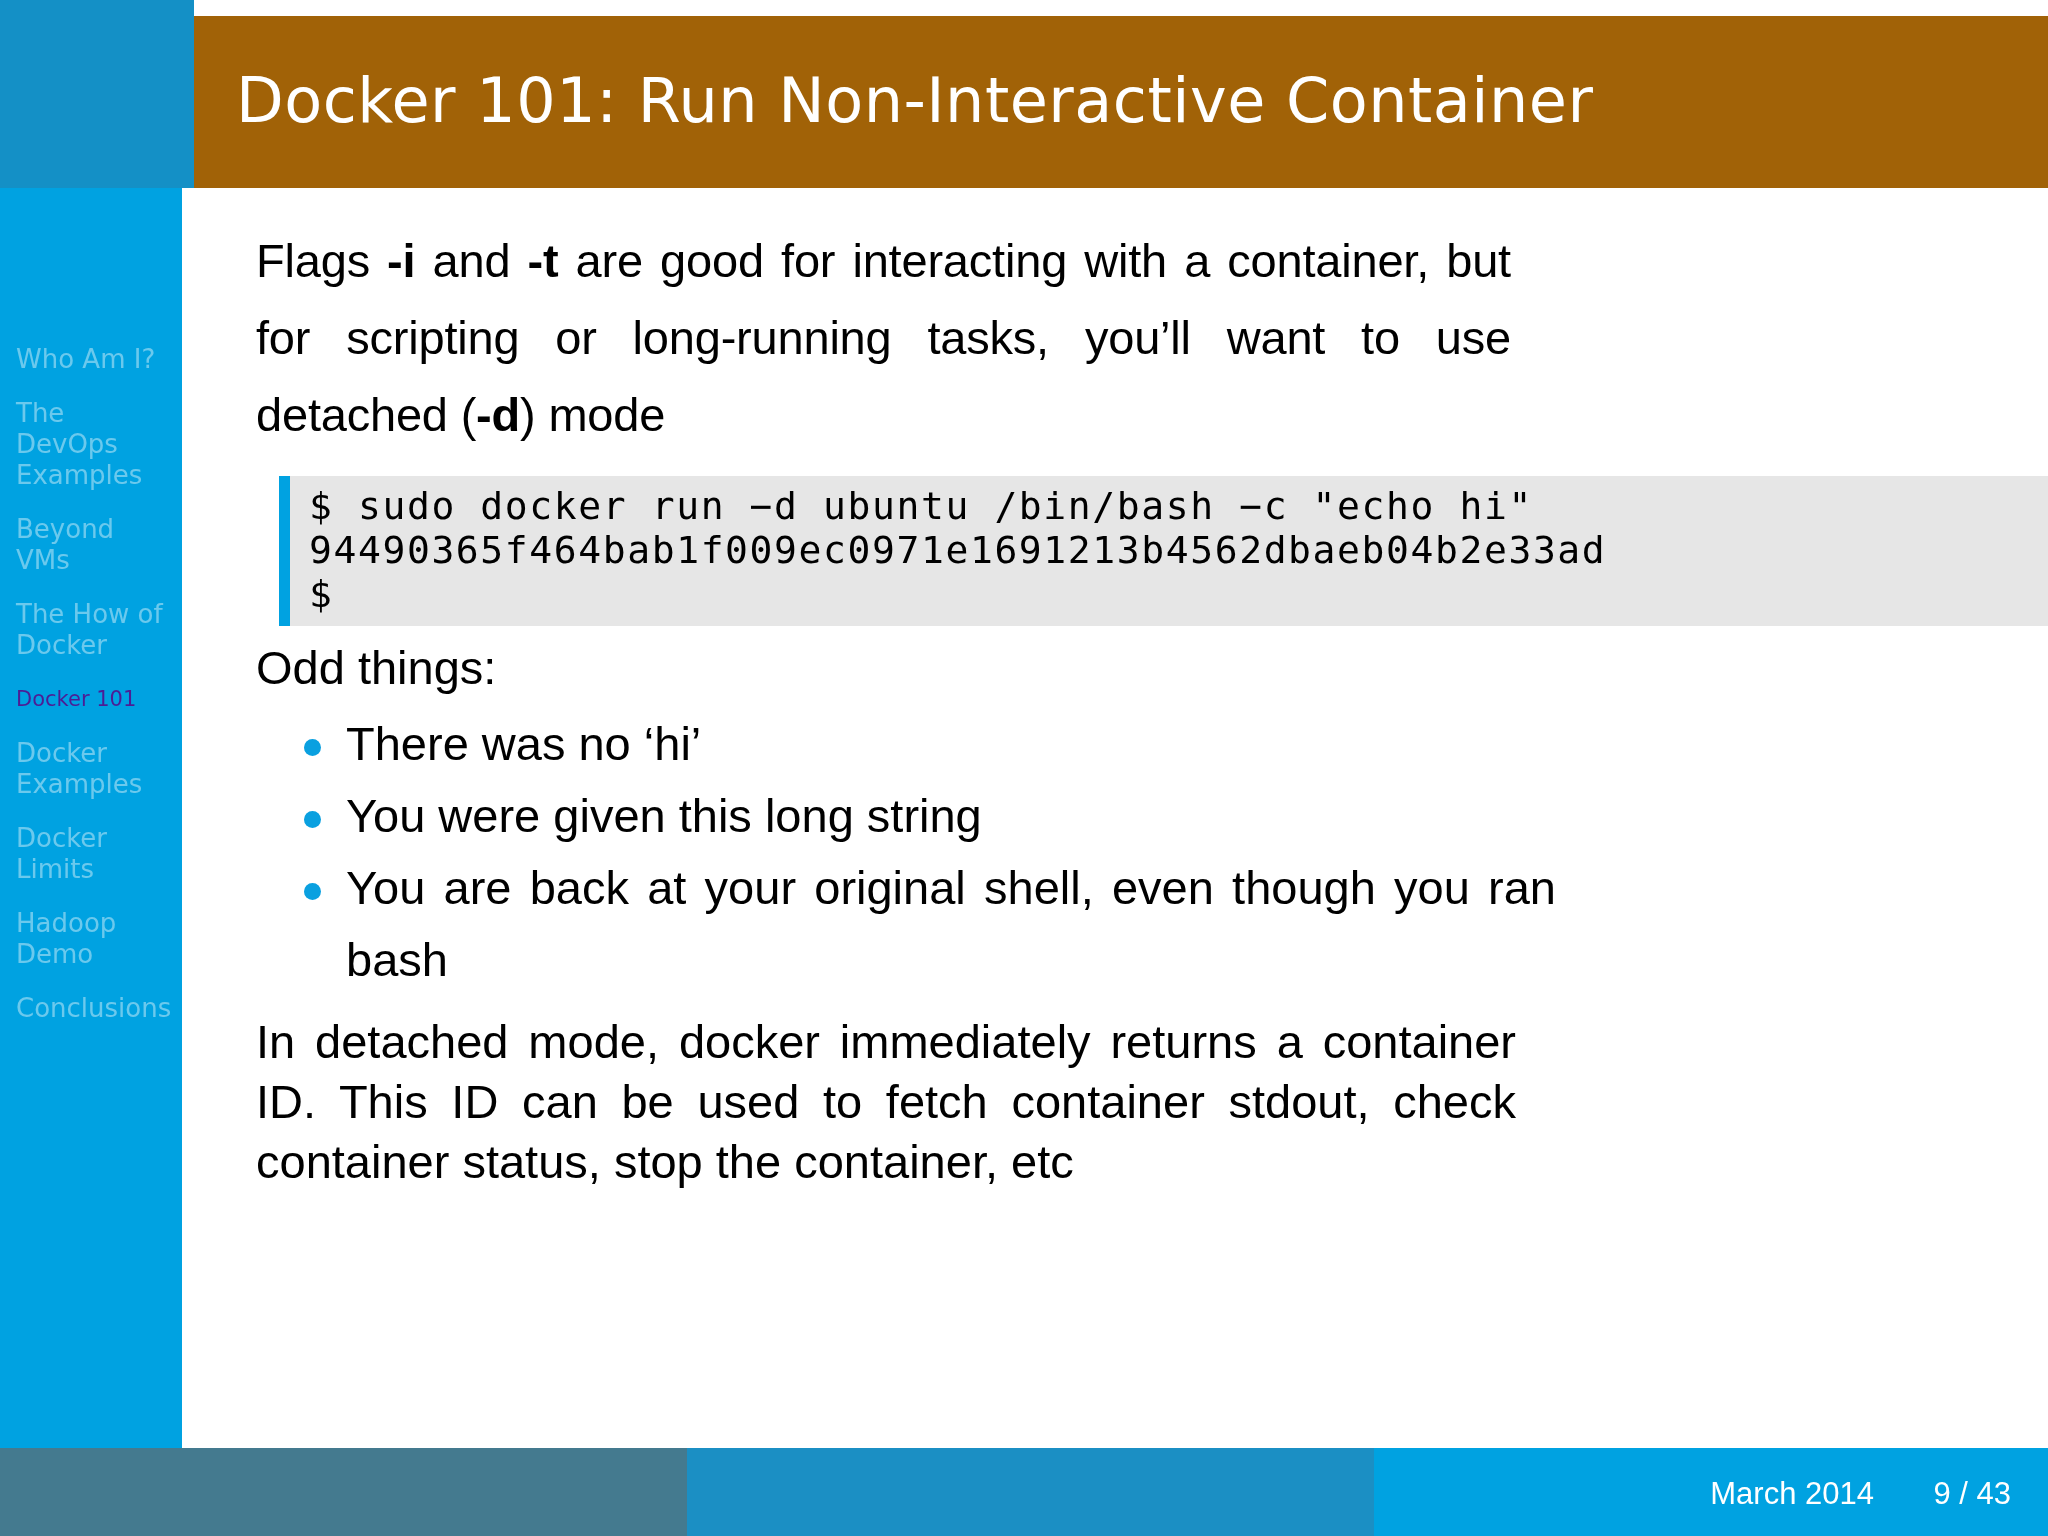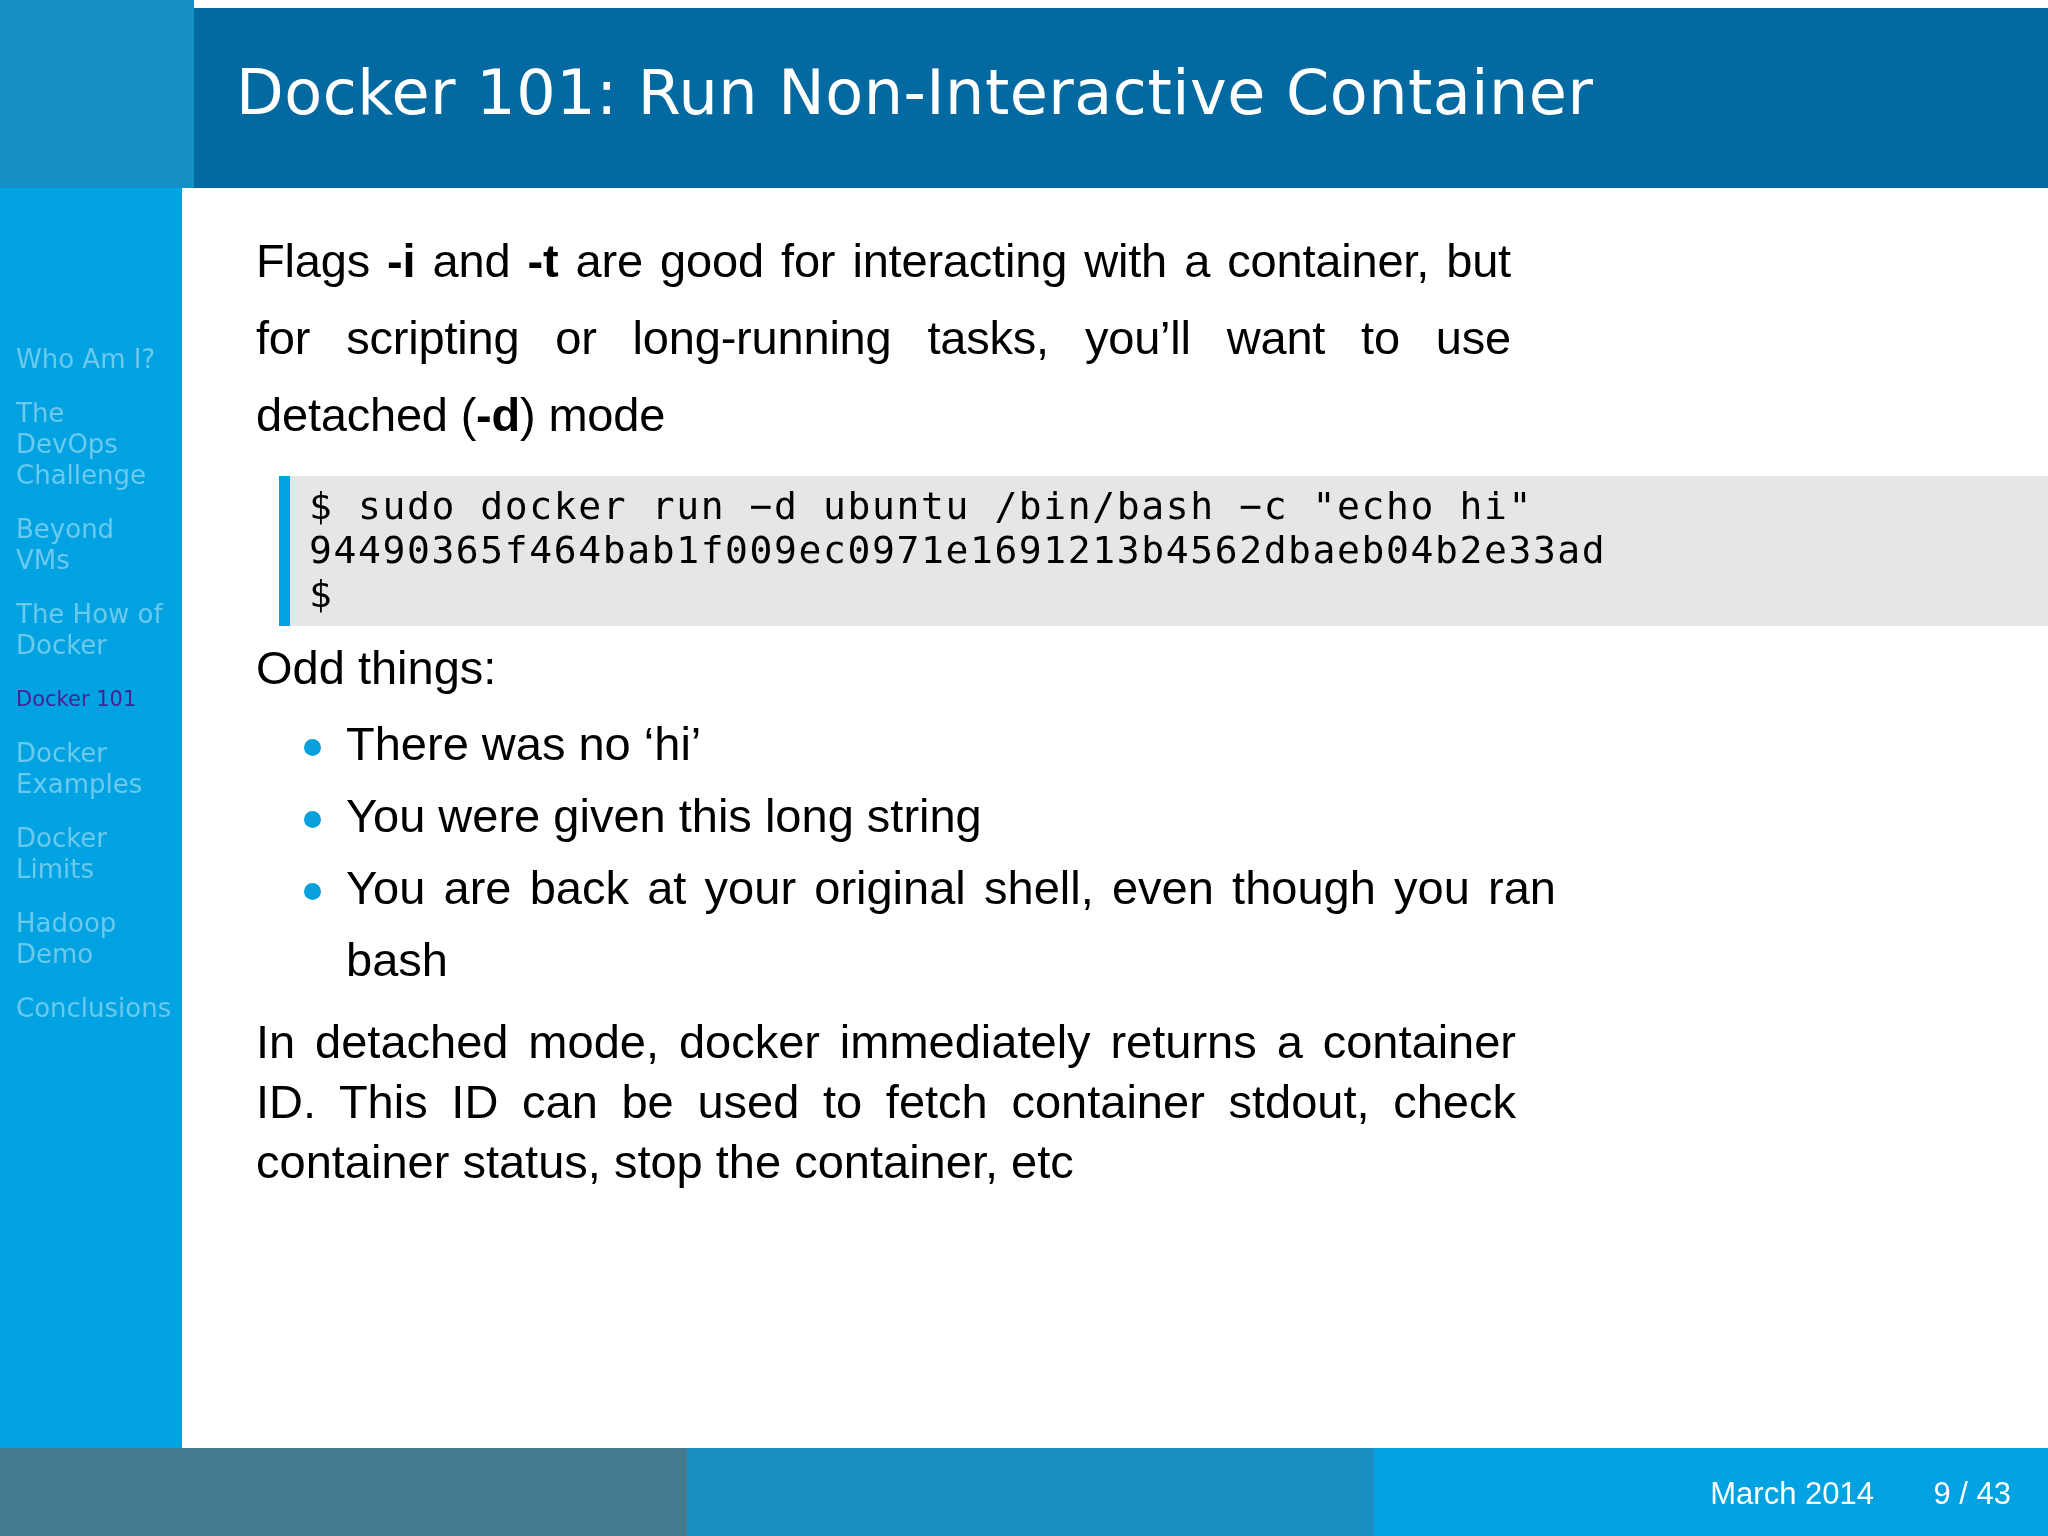--- a/index.html
+++ b/index.html
@@ -28,24 +28,24 @@
     top: 0;
     width: 194px;
     height: 188px;
     background: #1490c6;
   }
 
   
   .titlebar {
     position: absolute;
     left: 194px;
-    top: 8px;
+    top: 16px;
     width: 1854px;
     height: 188px;
-    background: #0369a1;
+    background: #a16207;
     box-sizing: border-box;
   }
   .title-text {
     position: absolute;
     left: 42px;
     top: 48px;
     font-size: 62px;
     color: #ffffff;
     letter-spacing: 0.5px;
     font-weight: 400;
@@ -219,21 +219,21 @@
 <div class="slide">
 
   <div class="sidebar-head"></div>
 
   <div class="titlebar">
     <div class="title-text">Docker 101: Run Non-Interactive Container</div>
   </div>
 
   <div class="sidebar">
     <div class="nav-item">Who Am I?</div>
-    <div class="nav-item">The DevOps Challenge</div>
+    <div class="nav-item">The DevOps Examples</div>
     <div class="nav-item">Beyond VMs</div>
     <div class="nav-item">The How of Docker</div>
     <div class="nav-item active">Docker 101</div>
     <div class="nav-item">Docker Examples</div>
     <div class="nav-item">Docker Limits</div>
     <div class="nav-item">Hadoop Demo</div>
     <div class="nav-item">Conclusions</div>
   </div>
 
   <div class="content">

